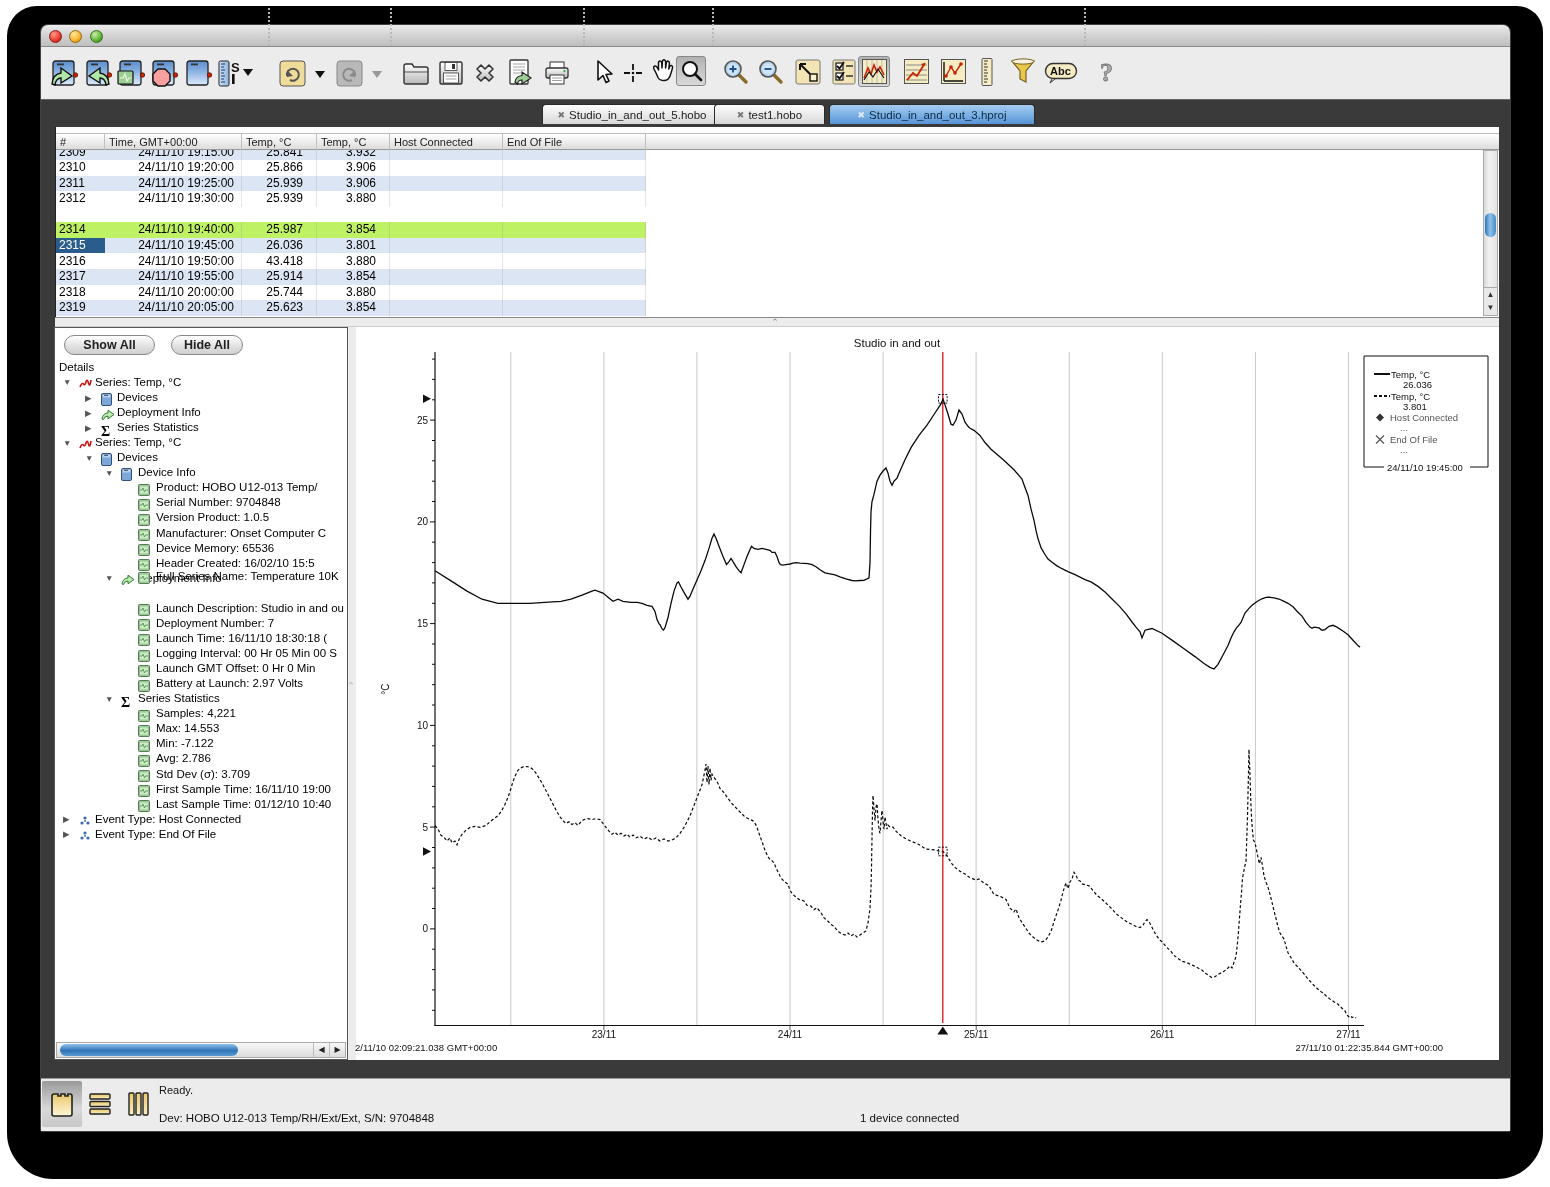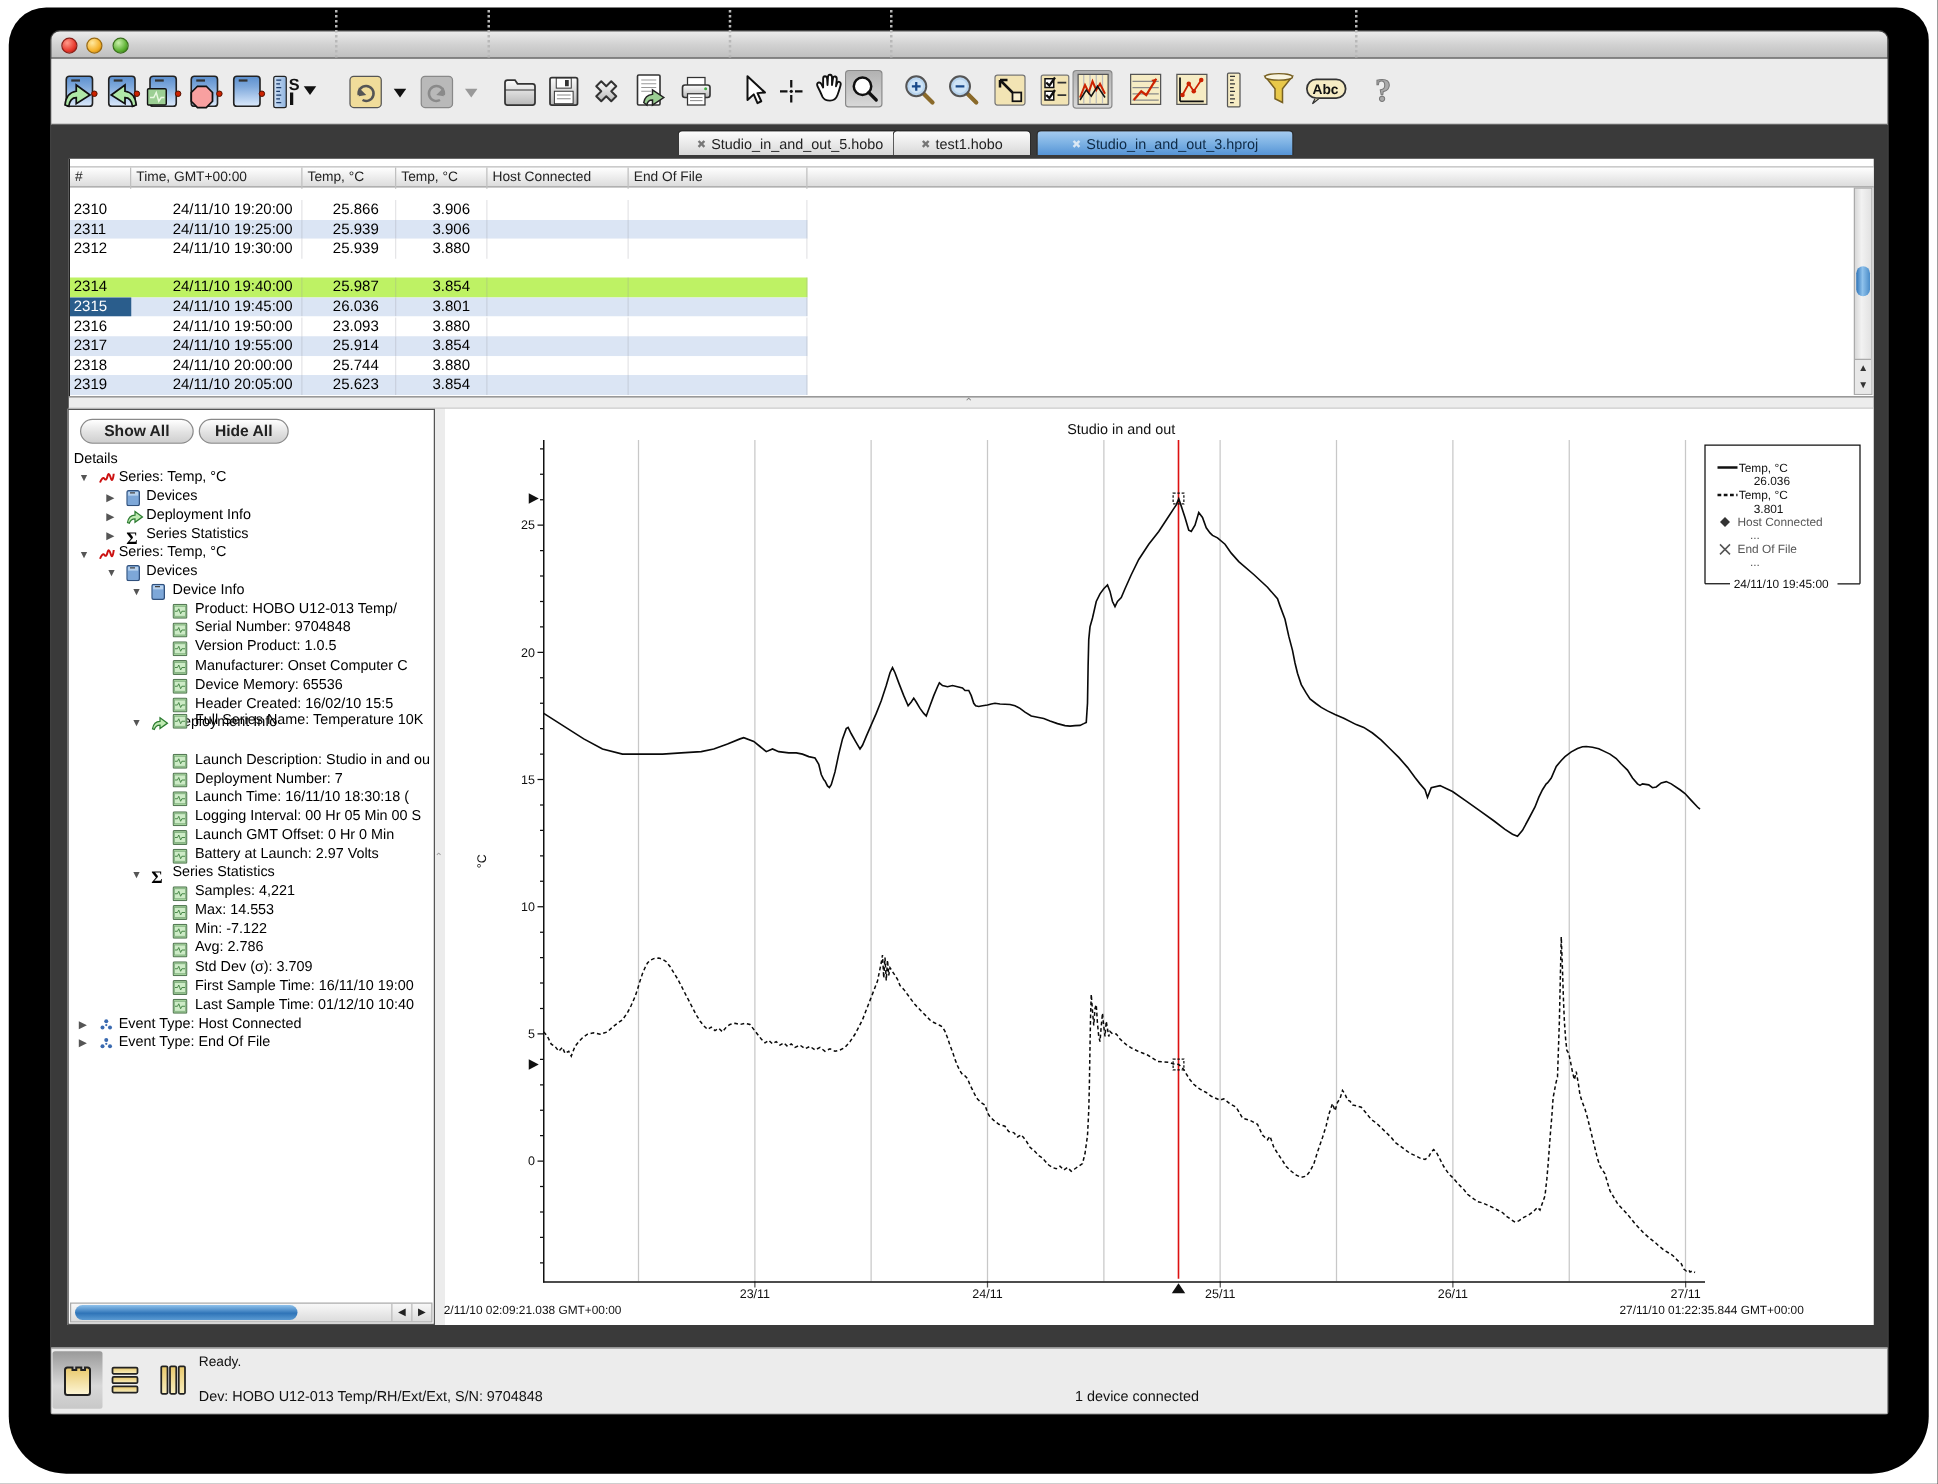--- a/index.html
+++ b/index.html
@@ -252,20 +252,28 @@
 <div id="tablepanel">
 <div id="thead">
 <div class="hc" style="left:0px;width:49px">#</div>
 <div class="hc" style="left:49px;width:137px">Time, GMT+00:00</div>
 <div class="hc" style="left:186px;width:75px">Temp, °C</div>
 <div class="hc" style="left:261px;width:73px">Temp, °C</div>
 <div class="hc" style="left:334px;width:113px">Host Connected</div>
 <div class="hc" style="left:447px;width:143px">End Of File</div>
 </div>
 <div id="tclip">
+<div class="trow" style="top:-5.4px;background:#dbe5f4">
+        <div class="c c1">2309</div>
+        <div class="c c2">24/11/10 19:15:00</div>
+        <div class="c c3">25.841</div>
+        <div class="c c4">3.932</div>
+        <div class="c c5"></div>
+        <div class="c c6"></div>
+      </div>
 <div class="trow" style="top:10.2px;background:#ffffff">
         <div class="c c1">2310</div>
         <div class="c c2">24/11/10 19:20:00</div>
         <div class="c c3">25.866</div>
         <div class="c c4">3.906</div>
         <div class="c c5"></div>
         <div class="c c6"></div>
       </div>
 <div class="trow" style="top:25.7px;background:#dbe5f4">
         <div class="c c1">2311</div>
@@ -295,21 +303,21 @@
         <div class="c c1 selc">2315</div>
         <div class="c c2">24/11/10 19:45:00</div>
         <div class="c c3">26.036</div>
         <div class="c c4">3.801</div>
         <div class="c c5"></div>
         <div class="c c6"></div>
       </div>
 <div class="trow" style="top:103.5px;background:#ffffff">
         <div class="c c1">2316</div>
         <div class="c c2">24/11/10 19:50:00</div>
-        <div class="c c3">23.093</div>
+        <div class="c c3">43.418</div>
         <div class="c c4">3.880</div>
         <div class="c c5"></div>
         <div class="c c6"></div>
       </div>
 <div class="trow" style="top:119.0px;background:#dbe5f4">
         <div class="c c1">2317</div>
         <div class="c c2">24/11/10 19:55:00</div>
         <div class="c c3">25.914</div>
         <div class="c c4">3.854</div>
         <div class="c c5"></div>
@@ -337,21 +345,21 @@
       <div class="thumb"></div>
       <div class="btns">▲<br>▼</div>
     </div>
 </div>
 <div id="splitter"></div>
 <div id="chevron">⌃</div>
 <div style="position:absolute;left:348px;top:327px;width:8px;height:733px;background:#ececec"></div>
 <div style="position:absolute;left:346px;top:681px;width:10px;height:10px;font-size:8px;color:#999;text-align:center">⌃</div>
 <div id="leftpanel">
 <div class="btn" style="left:9px;width:91px">Show All</div>
-<div class="btn" style="left:104px;width:72px">Hide All</div>
+<div class="btn" style="left:116px;width:72px">Hide All</div>
 <div id="details">Details</div>
 <div class="trw" style="top:47.4px">
       <span class="tar" style="left:8px">▼</span>
       <span class="tic" style="left:24px"><svg width="13" height="12" viewBox="0 0 13 12">
           <path d="M1 9 Q3 4 4.5 6 T7 4 T9.5 5 T12 2" fill="none" stroke="#cc1111" stroke-width="1.6"></path>
         </svg></span>
       <span class="ttx" style="left:40px">Series: Temp, °C</span>
     </div>
 <div class="trw" style="top:62.5px">
       <span class="tar" style="left:30px">▶</span>

